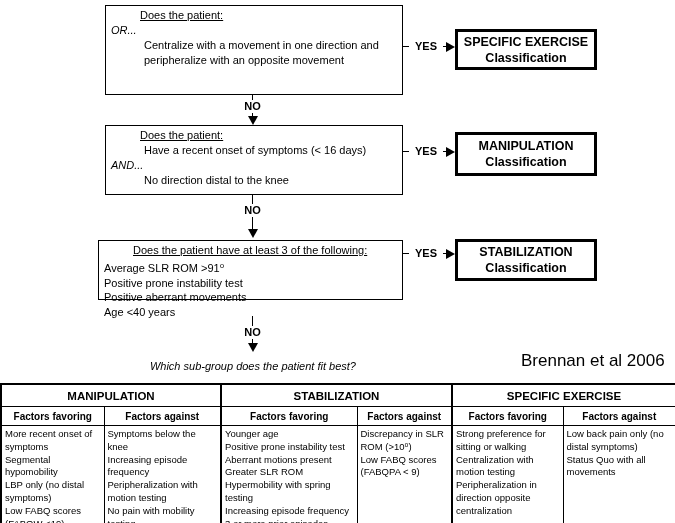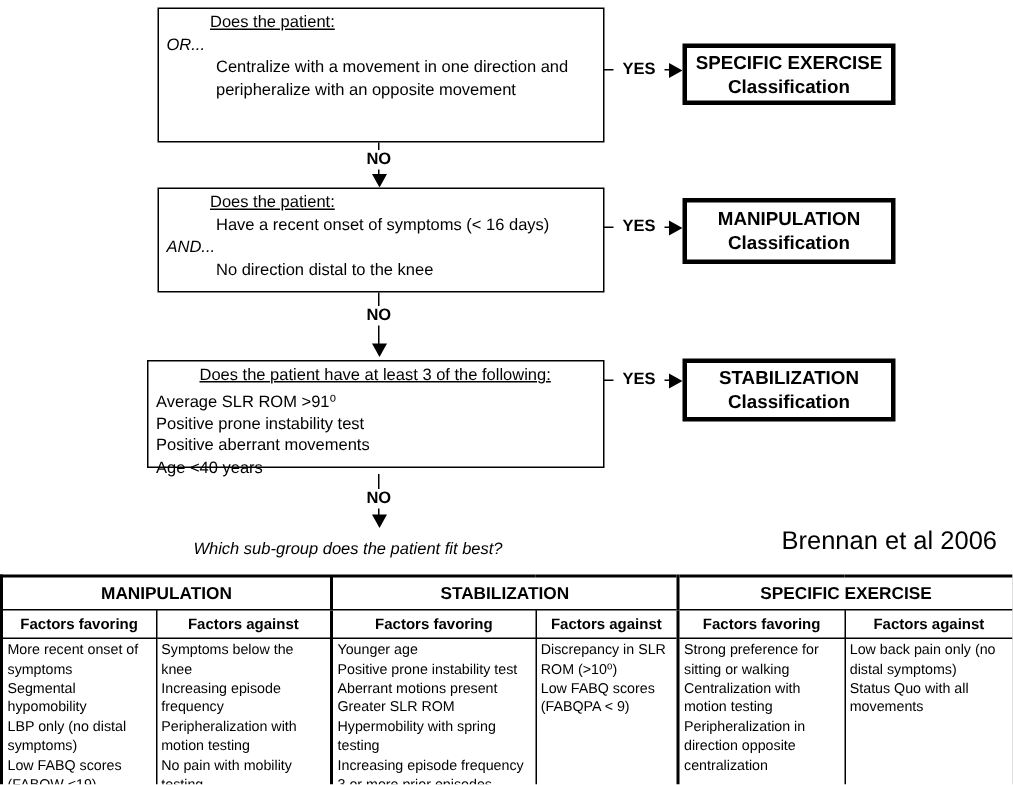--- a/index.html
+++ b/index.html
@@ -79,42 +79,42 @@
 
   <div class="cbox" style="left:455px; top:132px; width:142px; height:44px;">
     <div>MANIPULATION</div>
     <div>Classification</div>
   </div>
 
   <div class="vline" style="left:252px; top:195px; height:36px;"></div>
   <div class="no-label" style="left:237px; top:204px; width:31px;">NO</div>
   <div class="arrow-down" style="left:248px; top:229px;"></div>
 
-  <div class="dbox" style="left:98px; top:240px; width:305px; height:72px;">
+  <div class="dbox" style="left:98px; top:240px; width:305px; height:60px;">
     <div class="dtitle">Does the patient have at least 3 of the following:</div>
     <div class="criteria">Average SLR ROM &gt;91⁰
 Positive prone instability test
 Positive aberrant movements
 Age &lt;40 years</div>
   </div>
 
   <div class="hline" style="left:402px; top:253px; width:46px;"></div>
   <div class="yes-label" style="left:409px; top:247px; width:34px;">YES</div>
   <div class="arrow-right" style="left:446px; top:249px;"></div>
 
   <div class="cbox" style="left:455px; top:239px; width:142px; height:42px;">
     <div>STABILIZATION</div>
     <div>Classification</div>
   </div>
 
   <div class="vline" style="left:252px; top:316px; height:28px;"></div>
   <div class="no-label" style="left:237px; top:326px; width:31px;">NO</div>
   <div class="arrow-down" style="left:248px; top:343px;"></div>
 
-  <div class="question" style="left:108px; top:360px; width:248px;">Which sub-group does the patient fit best?</div>
+  <div class="question" style="left:108px; top:360px; width:248px;text-align:right;">Which sub-group does the patient fit best?</div>
   <div class="credit" style="left:521px; top:351px;">Brennan et al 2006</div>
 
   <table class="factors">
     <colgroup>
       <col style="width:103px">
         <col style="width:117px">
       <col style="width:136px">
         <col style="width:95px">
       <col style="width:111px">
         <col style="width:113px">

